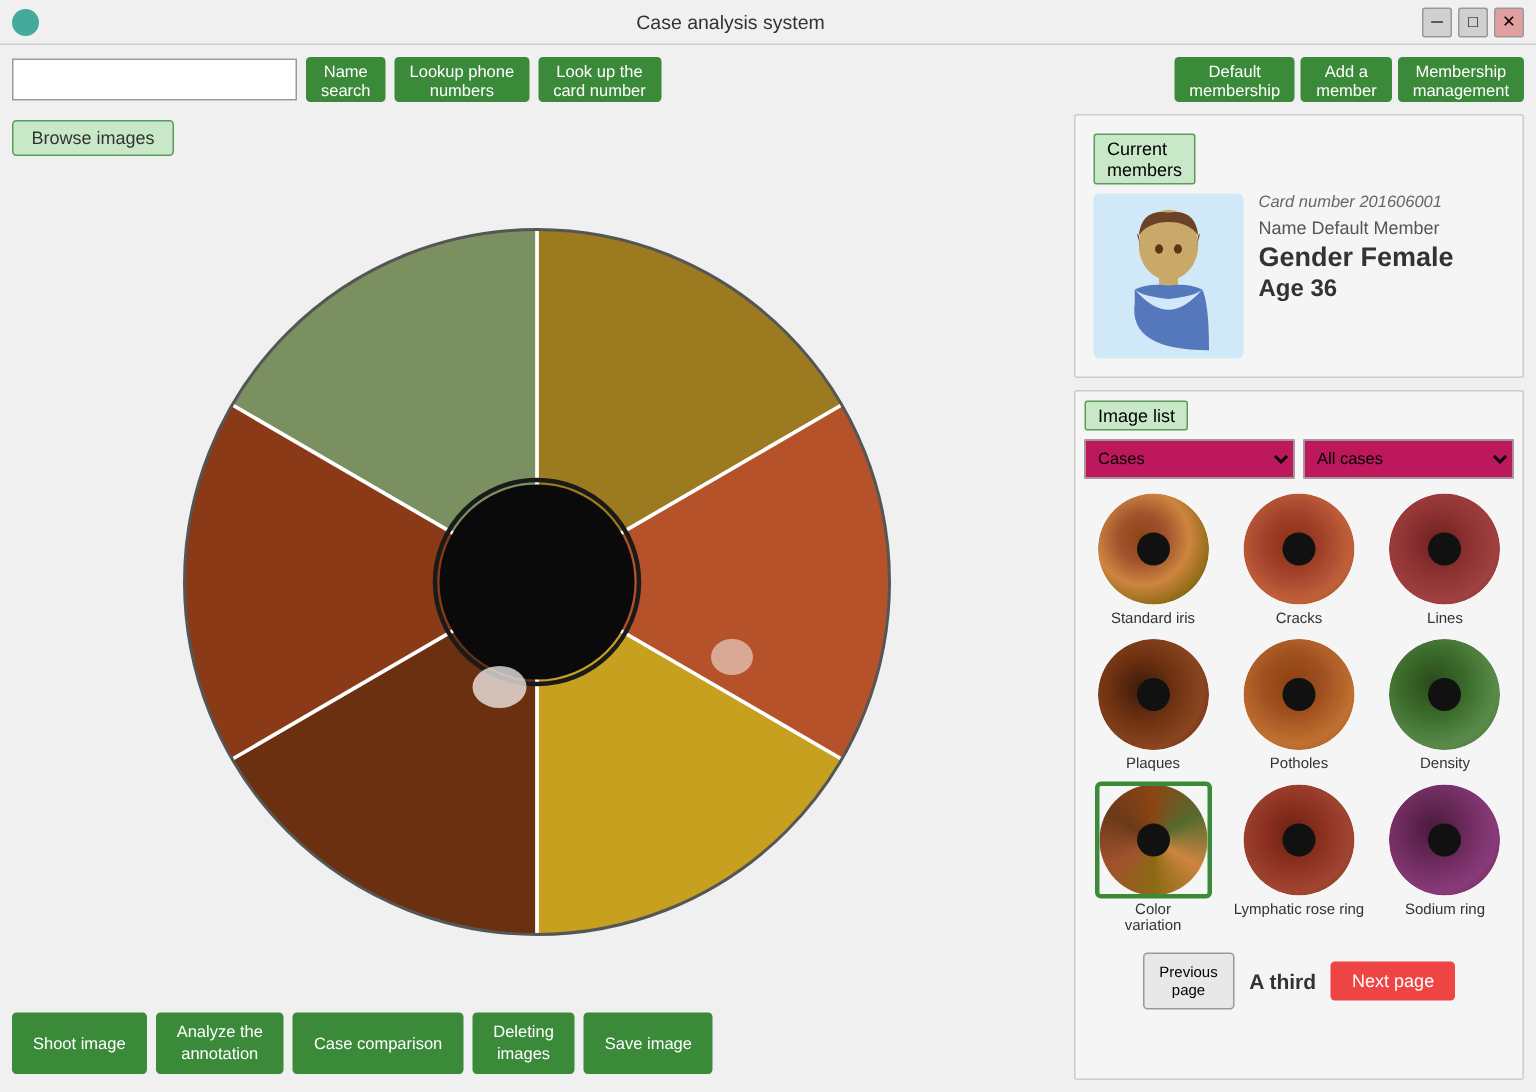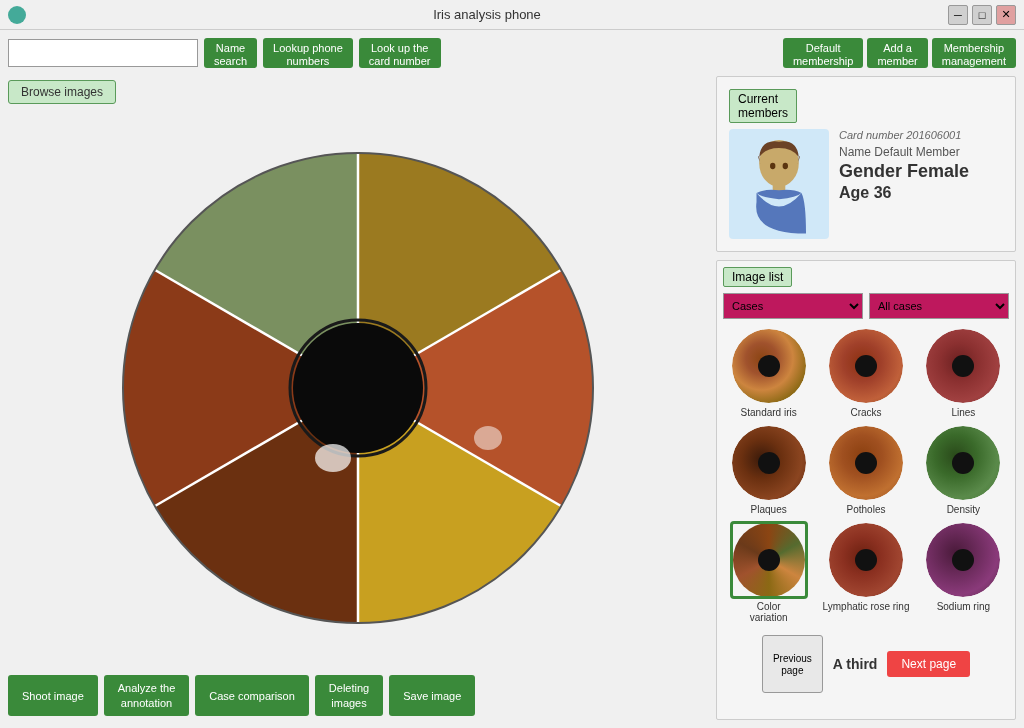--- a/index.html
+++ b/index.html
@@ -246,21 +246,21 @@
       display: flex;
       align-items: center;
       justify-content: center;
       gap: 10px;
       padding: 4px 0;
     }
     .page-btn {
       background: #e8e8e8;
       border: 1px solid #999;
       border-radius: 3px;
-      padding: 16px 10px;
+      padding: 6px 10px;
       font-size: 11px;
       cursor: pointer;
     }
     .page-label {
       font-size: 14px;
       font-weight: bold;
       color: #333;
     }
     .next-page-btn {
       background: #ef4444;
@@ -310,21 +310,21 @@
       border: 2px solid rgba(255,255,255,0.2);
     }
   </style>
 </head>
 <body>
 
 <div class="title-bar">
   <div class="title-bar-left">
     <div class="title-bar-icon"></div>
   </div>
-  <span class="title-bar-title">Iris analysis phone</span>
+  <span class="title-bar-title">Case analysis system</span>
   <div class="title-bar-controls">
     <div class="tb-btn">─</div>
     <div class="tb-btn">□</div>
     <div class="tb-btn close">✕</div>
   </div>
 </div>
 
 <div class="main-content">
 
   <div class="left-panel">

